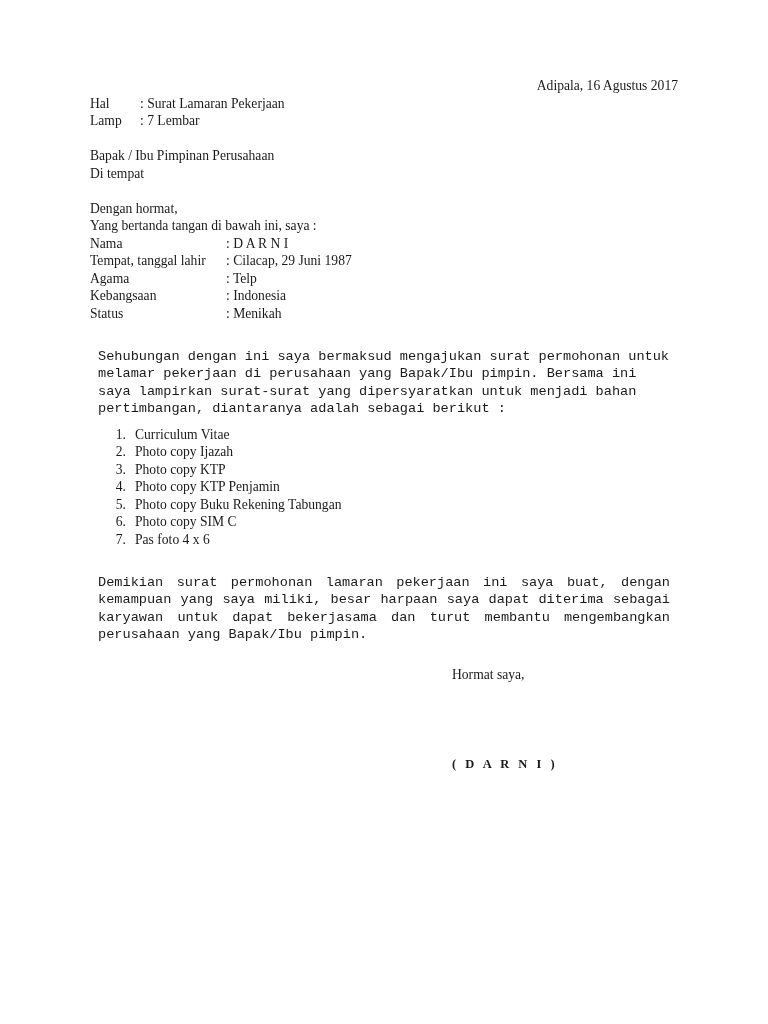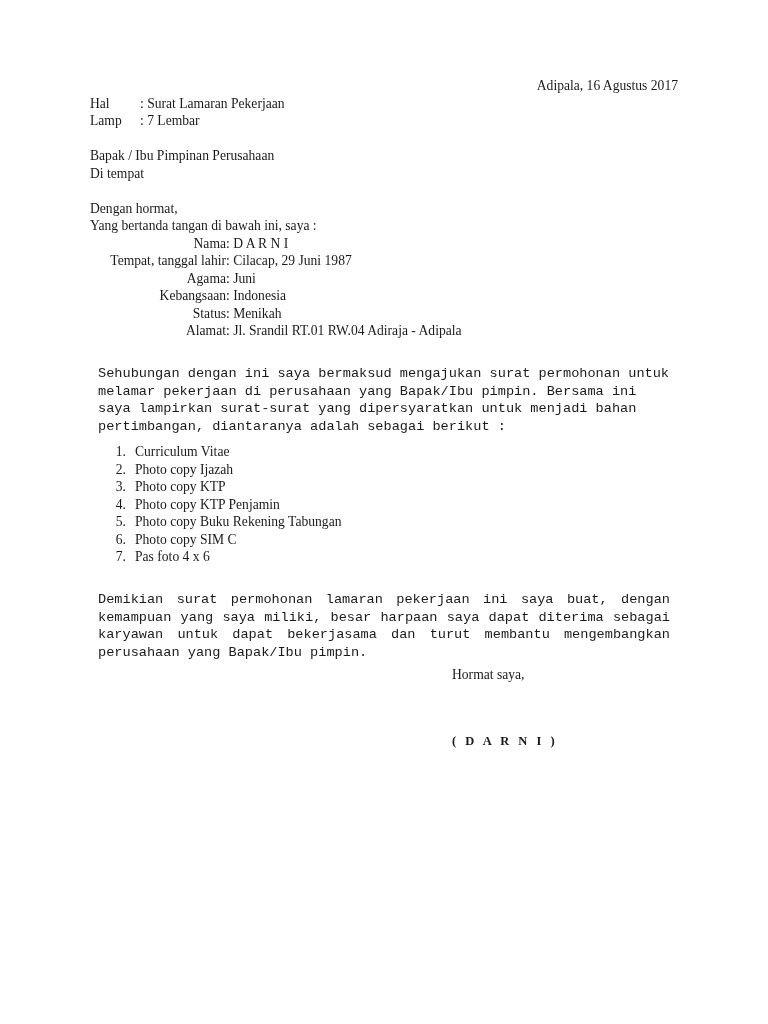--- a/index.html
+++ b/index.html
@@ -27,21 +27,21 @@
     text-align: right;
     height: 17.5px;
   }
   .row {
     display: flex;
     height: 17.5px;
     white-space: nowrap;
   }
   .hdr-label { width: 50px; }
   .blank { height: 17.5px; }
-  .id-label { width: 136px; text-align: right; }
+  .id-label { width: 136px; }
   .para {
     margin: 8px;
     font-family: Liberation Mono, monospace;
   }
   .para.justify {
     text-align: justify;
     text-align-last: left;
   }
   .attach-list {
     list-style: none;
@@ -100,33 +100,29 @@
     <div class="row">
       <span class="id-label">Nama</span>
       <span>: D A R N I</span>
     </div>
     <div class="row">
       <span class="id-label">Tempat, tanggal lahir</span>
       <span>: Cilacap, 29 Juni 1987</span>
     </div>
     <div class="row">
       <span class="id-label">Agama</span>
-      <span>: Juni</span>
+      <span>: Telp</span>
     </div>
     <div class="row">
       <span class="id-label">Kebangsaan</span>
       <span>: Indonesia</span>
     </div>
     <div class="row">
       <span class="id-label">Status</span>
       <span>: Menikah</span>
-    </div>
-    <div class="row">
-      <span class="id-label">Alamat</span>
-      <span>: Jl. Srandil RT.01 RW.04 Adiraja - Adipala</span>
     </div>
   </div>
 
   <div class="blank"></div>
 
   <p class="para">Sehubungan dengan ini saya bermaksud mengajukan surat permohonan untuk melamar pekerjaan di perusahaan yang Bapak/Ibu pimpin. Bersama ini saya lampirkan surat-surat yang dipersyaratkan untuk menjadi bahan pertimbangan, diantaranya adalah sebagai berikut :</p>
 
   <ol class="attach-list">
     <li>
       <span class="attach-num">1.</span>
@@ -157,13 +153,13 @@
       <span>Pas foto 4 x 6</span>
     </li>
   </ol>
 
   <div class="blank"></div>
 
   <p class="para justify">Demikian surat permohonan lamaran pekerjaan ini saya buat, dengan kemampuan yang saya miliki, besar harpaan saya dapat diterima sebagai karyawan untuk dapat bekerjasama dan turut membantu mengembangkan perusahaan yang Bapak/Ibu pimpin.</p>
 </div>
 
 <div class="closing" style="top:666px;">Hormat saya,</div>
-<div class="closing signature" style="top:733px;">( D A R N I )</div>
+<div class="closing signature" style="top:756px;">( D A R N I )</div>
 
 </body></html>

